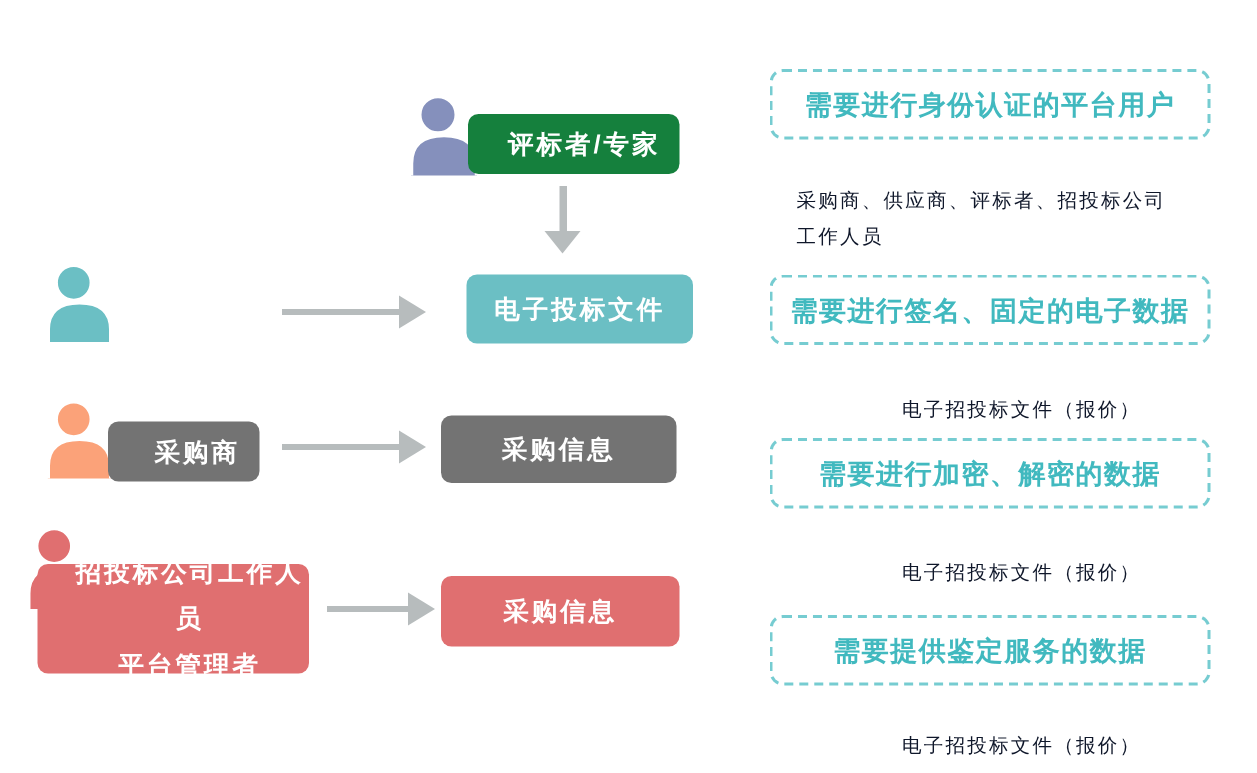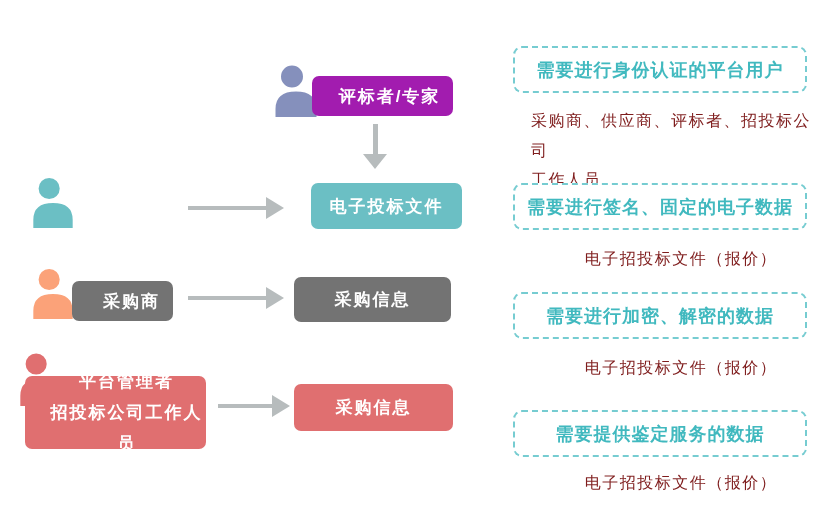--- a/index.html
+++ b/index.html
@@ -31,21 +31,21 @@
     border-radius: 7px;
     color: #ffffff;
     font-weight: bold;
     font-size: 17px;
     letter-spacing: 2px;
     display: flex;
     align-items: center;
     justify-content: center;
     text-align: center;
   }
-  .bg-purple { background: #a21caf; }
+  .bg-purple { background: #15803d; }
   .bg-teal   { background: #6BBFC4; }
   .bg-orange { background: #737373; }
   .bg-red    { background: #E06F70; }
 
   .pill-two-line { flex-direction: column; line-height: 31px; }
 
   
   .arrow-right {
     position: absolute;
     display: flex;
@@ -84,25 +84,26 @@
     align-items: center;
     justify-content: center;
     color: #41B9BF;
     font-weight: bold;
     font-size: 18px;
     letter-spacing: 1px;
     background: #ffffff;
   }
   .sub-text {
     position: absolute;
-    color: #7f1d1d;
-    font-size: 16px;
+    color: #0f172a;
+    font-size: 13px;
     letter-spacing: 1.5px;
     line-height: 1.85;
     white-space: pre-line;
+    margin-top: 16px;
   }
   .sub-left { left: 531px; width: 282px; text-align: left; }
   .sub-center { left: 513px; width: 294px; text-align: center; padding-left: 42px; font-family: Liberation Mono, monospace; }
 </style>
 </head>
 <body>
 
 <div class="canvas">
 
   <span class="person c-purple" style="left:271px; top:63px; width:50px; height:54px;">
@@ -150,22 +151,22 @@
     <span>采购信息</span>
   </div>
 
   <span class="person c-red" style="left:16px; top:349px; width:48px; height:57px;">
     <svg viewBox="0 0 50 56">
       <path d="M3 62 L3 47 Q3 28 25 28 Q47 28 47 47 L47 62 Z" fill="currentColor" stroke="#ffffff" stroke-width="3"></path>
       <circle cx="21" cy="14" r="12.5" fill="currentColor" stroke="#ffffff" stroke-width="3"></circle>
     </svg>
   </span>
   <div class="pill pill-two-line bg-red" style="left:25px; top:376px; width:181px; height:73px; padding-left:22px;">
+    <div>招投标公司工作人员</div>
     <div>平台管理者</div>
-    <div>招投标公司工作人员</div>
   </div>
   <div class="arrow-right" style="left:218px; top:395px; width:72px; height:22px;">
     <span class="shaft"></span>
     <span class="head"></span>
   </div>
   <div class="tbox bg-red" style="left:294px; top:384px; width:159px; height:47px;">
     <span>采购信息</span>
   </div>
 
   <div class="dash-box" style="top:46px;font-family:Liberation Serif, serif;">

